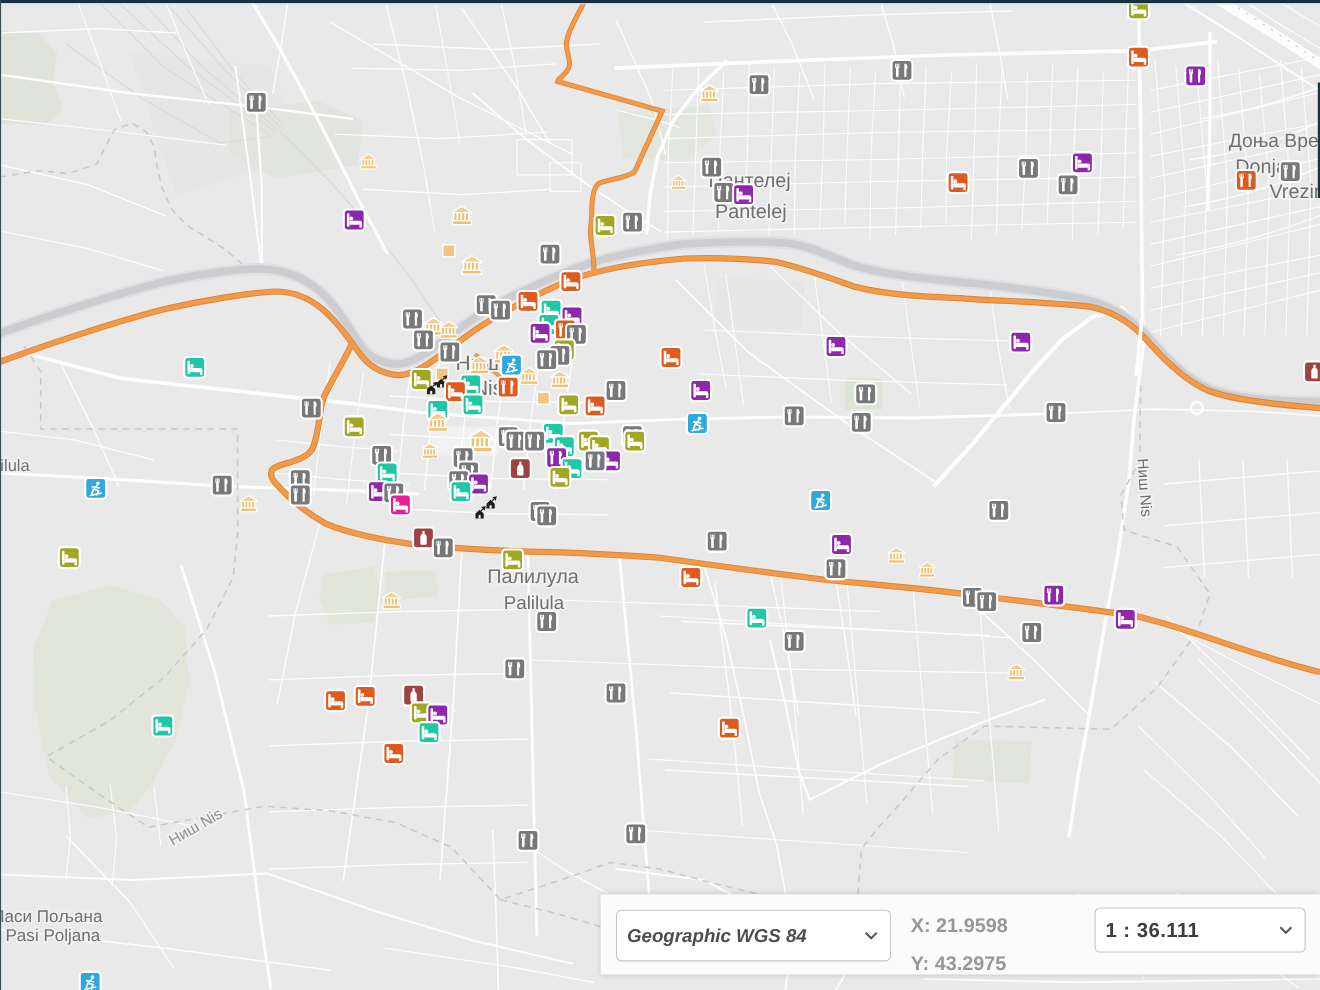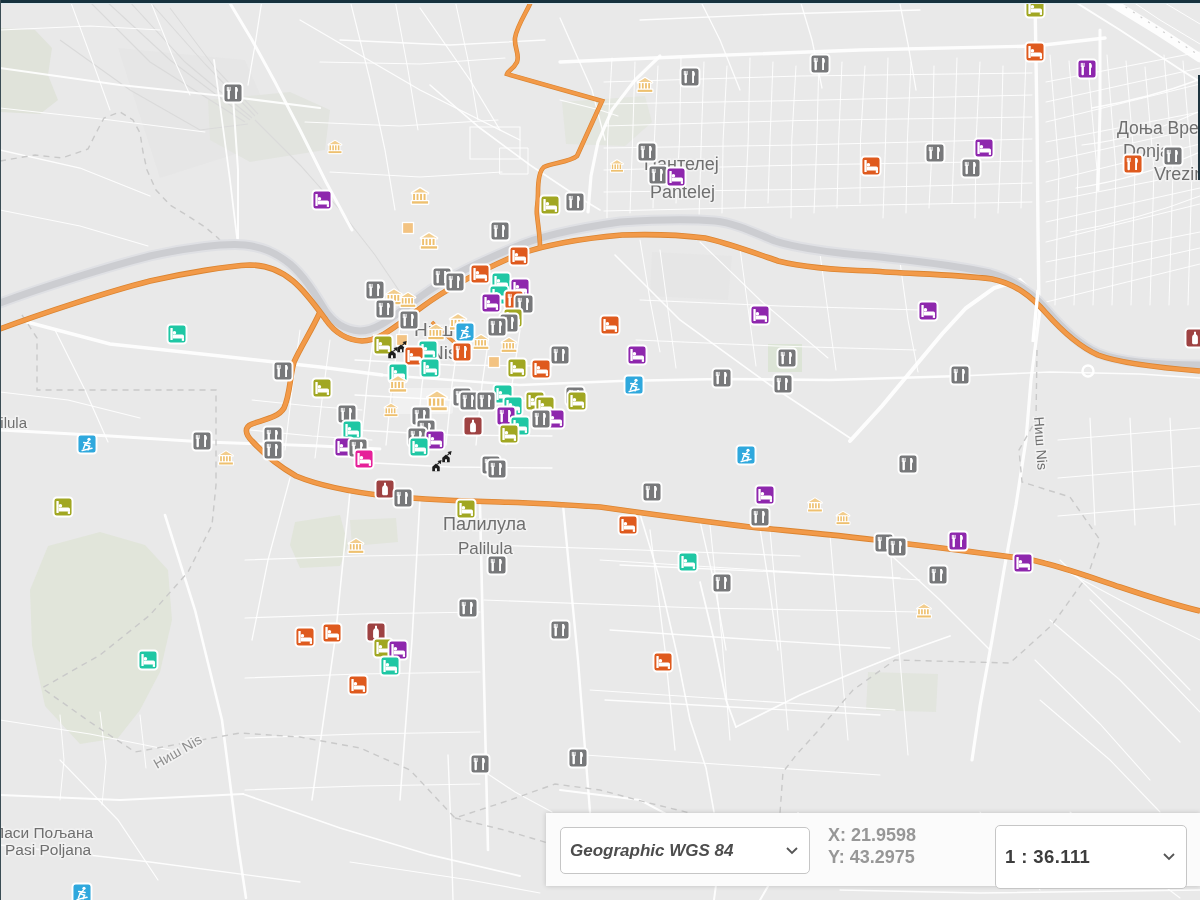--- a/index.html
+++ b/index.html
@@ -7,22 +7,22 @@
   #stage { position:relative; width:1200px; height:900px; }
   #topbar { position:absolute; left:0; top:0; width:1200px; height:3px; background:#17323e; z-index:30; }
   #topbar2 { position:absolute; left:0; top:3px; width:1200px; height:1px; background:#dceaf0; z-index:30; }
   #leftedge { position:absolute; left:0; top:0; width:1px; height:900px; background:#3a4c54; z-index:30; }
   #bar { position:absolute; left:546px; top:813px; width:654px; height:73px; background:#fbfbfb;
          box-shadow:0 0 5px rgba(0,0,0,.18); z-index:20; }
   .dd { position:absolute; background:#fff; border:1px solid #c6c6c6; border-radius:5px;
         display:flex; align-items:center; color:#4d4d4d; font-weight:bold; font-size:17px; }
   .dd svg { position:absolute; right:11px; top:50%; margin-top:-4px; }
   #dd1 { left:14px; top:14px; width:250px; height:47px; padding-left:9px; box-sizing:border-box;font-style:italic; }
-  #dd2 { left:449px; top:12px; width:192px; height:64px; padding-left:9px; box-sizing:border-box; color:#3d3d3d; font-size:18.5px; letter-spacing:0.4px; }
-  #xy { position:absolute; left:282px; top:11px; font-size:18px; font-weight:bold; color:#979797; line-height:22px; }
+  #dd2 { left:449px; top:12px; width:192px; height:41px; padding-left:9px; box-sizing:border-box; color:#3d3d3d; font-size:18.5px; letter-spacing:0.4px; }
+  #xy { position:absolute; left:282px; top:11px; font-size:18px; font-weight:bold; color:#979797; line-height:35px; }
 </style>
 </head>
 <body>
 <div id="stage">
 <svg width="1200" height="900" viewBox="0 0 1200 900">
 <defs>
   <g id="ic-bed" fill="#fff">
     <rect x="-6.6" y="-6.1" width="2.3" height="12.2" rx="0.6"></rect>
     <circle cx="-2.6" cy="-1.3" r="1.8"></circle>
     <path d="M-4.3,0.6 h9.6 a1.7,1.7 0 0 1 1.7,1.7 v2.1 h-11.3 z"></path>

